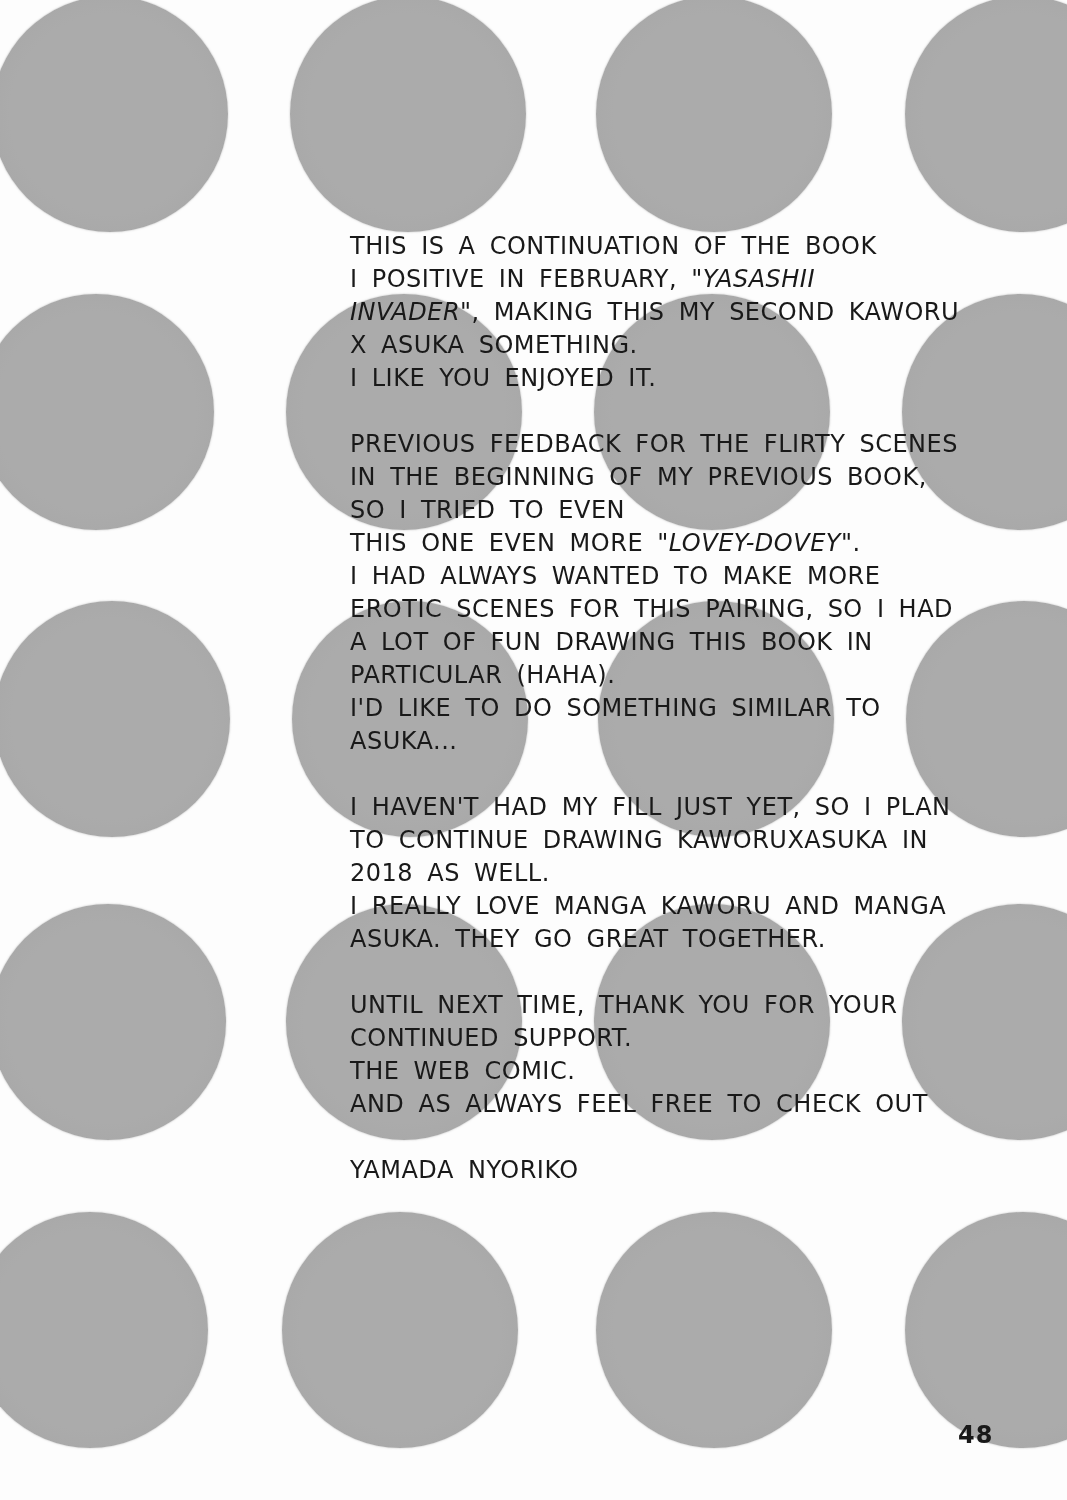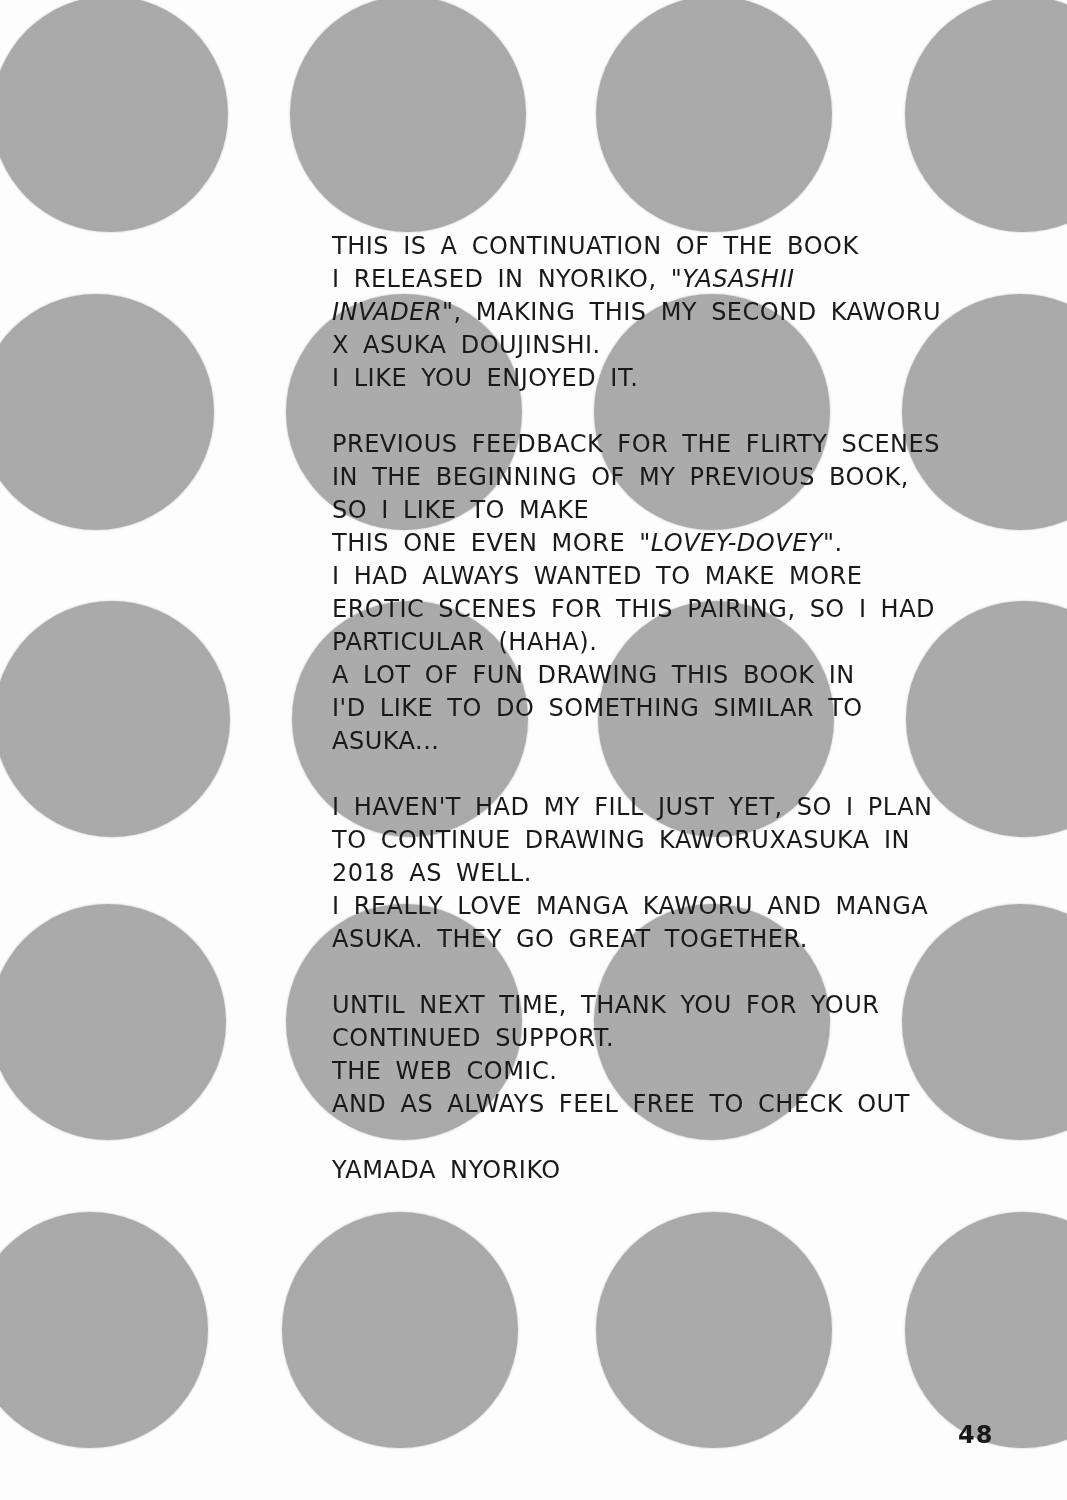--- a/index.html
+++ b/index.html
@@ -42,20 +42,21 @@
     font-family: "DejaVu Sans", sans-serif;
     font-size: 24px;
     line-height: 33px;
     letter-spacing: 0.5px;
     word-spacing: 6px;
     color: #191919;
   }
   .line {
     white-space: pre;
     height: 33px;
+    margin-left: 18px;
   }
   .it {
     font-style: italic;
   }
   .page-number {
     position: absolute;
     left: 958px;
     top: 1421px;
     font-family: "DejaVu Sans", sans-serif;
     font-size: 24px;
@@ -85,33 +86,33 @@
       <div class="dot" style="left: 286px; top: 904px; background: radial-gradient(circle, rgb(171, 171, 171) 60%, rgb(164, 164, 164) 100%);"></div>
       <div class="dot" style="left: 594px; top: 904px; background: radial-gradient(circle, rgb(171, 171, 171) 60%, rgb(164, 164, 164) 100%);"></div>
       <div class="dot" style="left: 902px; top: 904px; background: radial-gradient(circle, rgb(171, 171, 171) 60%, rgb(164, 164, 164) 100%);"></div>
       <div class="dot" style="left: -28px; top: 1212px; background: radial-gradient(circle, rgb(171, 171, 171) 60%, rgb(164, 164, 164) 100%);"></div>
       <div class="dot" style="left: 282px; top: 1212px; background: radial-gradient(circle, rgb(171, 171, 171) 60%, rgb(164, 164, 164) 100%);"></div>
       <div class="dot" style="left: 596px; top: 1212px; background: radial-gradient(circle, rgb(171, 171, 171) 60%, rgb(164, 164, 164) 100%);"></div>
       <div class="dot" style="left: 905px; top: 1212px; background: radial-gradient(circle, rgb(171, 171, 171) 60%, rgb(164, 164, 164) 100%);"></div>
     </div>
   <div class="afterword" style="color: rgb(25, 25, 25);">
       <div class="line"><span>THIS IS A CONTINUATION OF THE BOOK</span></div>
-      <div class="line"><span>I RELEASED IN NYORIKO, </span><span class="it">"YASASHII</span></div>
+      <div class="line"><span>I POSITIVE IN FEBRUARY, </span><span class="it">"YASASHII</span></div>
       <div class="line"><span class="it">INVADER"</span><span>, MAKING THIS MY SECOND KAWORU</span></div>
-      <div class="line"><span>X ASUKA DOUJINSHI.</span></div>
+      <div class="line"><span>X ASUKA SOMETHING.</span></div>
       <div class="line"><span>I LIKE YOU ENJOYED IT.</span></div>
       <div class="line">&nbsp;</div>
       <div class="line"><span>PREVIOUS FEEDBACK FOR THE FLIRTY SCENES</span></div>
       <div class="line"><span>IN THE BEGINNING OF MY PREVIOUS BOOK,</span></div>
-      <div class="line"><span>SO I LIKE TO MAKE</span></div>
+      <div class="line"><span>SO I TRIED TO EVEN</span></div>
       <div class="line"><span>THIS ONE EVEN MORE </span><span class="it">"LOVEY-DOVEY"</span><span>.</span></div>
       <div class="line"><span>I HAD ALWAYS WANTED TO MAKE MORE</span></div>
       <div class="line"><span>EROTIC SCENES FOR THIS PAIRING, SO I HAD</span></div>
+      <div class="line"><span>A LOT OF FUN DRAWING THIS BOOK IN</span></div>
       <div class="line"><span>PARTICULAR (HAHA).</span></div>
-      <div class="line"><span>A LOT OF FUN DRAWING THIS BOOK IN</span></div>
       <div class="line"><span>I'D LIKE TO DO SOMETHING SIMILAR TO</span></div>
       <div class="line"><span>ASUKA...</span></div>
       <div class="line">&nbsp;</div>
       <div class="line"><span>I HAVEN'T HAD MY FILL JUST YET, SO I PLAN</span></div>
       <div class="line"><span>TO CONTINUE DRAWING KAWORUXASUKA IN</span></div>
       <div class="line"><span>2018 AS WELL.</span></div>
       <div class="line"><span>I REALLY LOVE MANGA KAWORU AND MANGA</span></div>
       <div class="line"><span>ASUKA. THEY GO GREAT TOGETHER.</span></div>
       <div class="line">&nbsp;</div>
       <div class="line"><span>UNTIL NEXT TIME, THANK YOU FOR YOUR</span></div>

